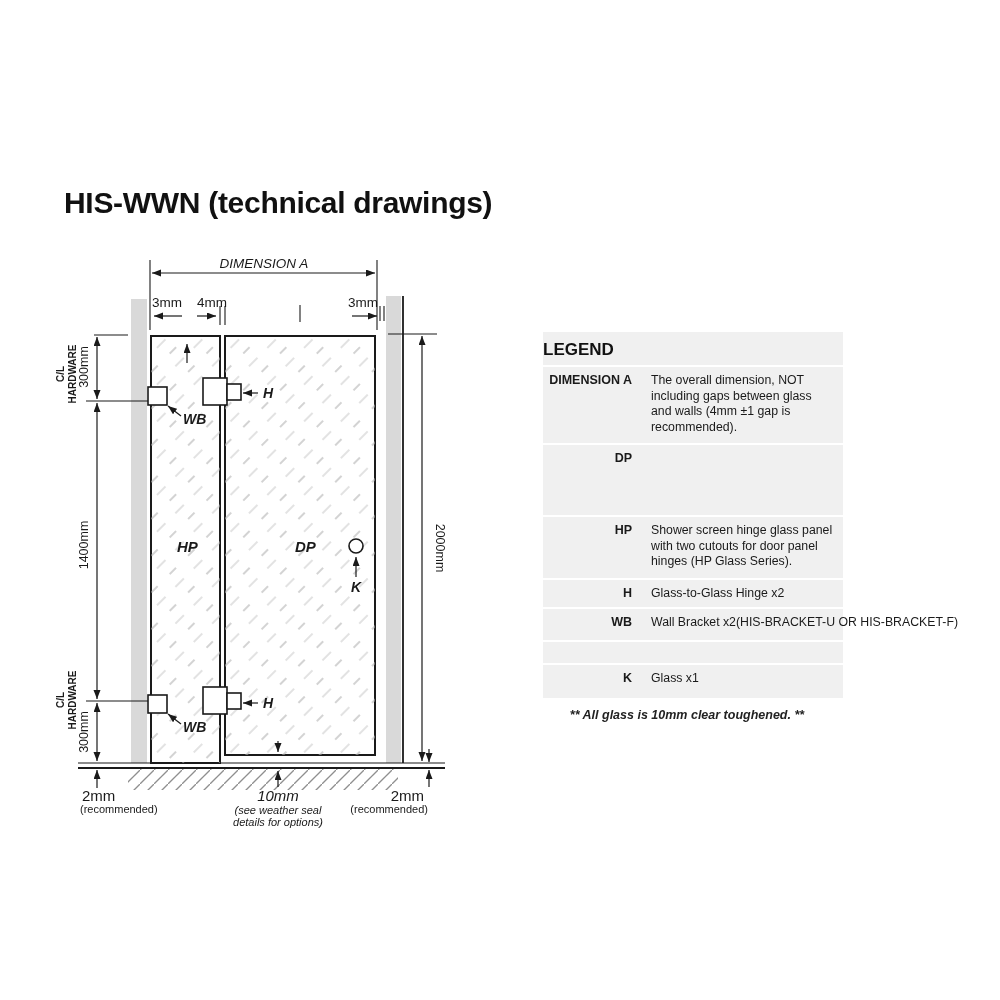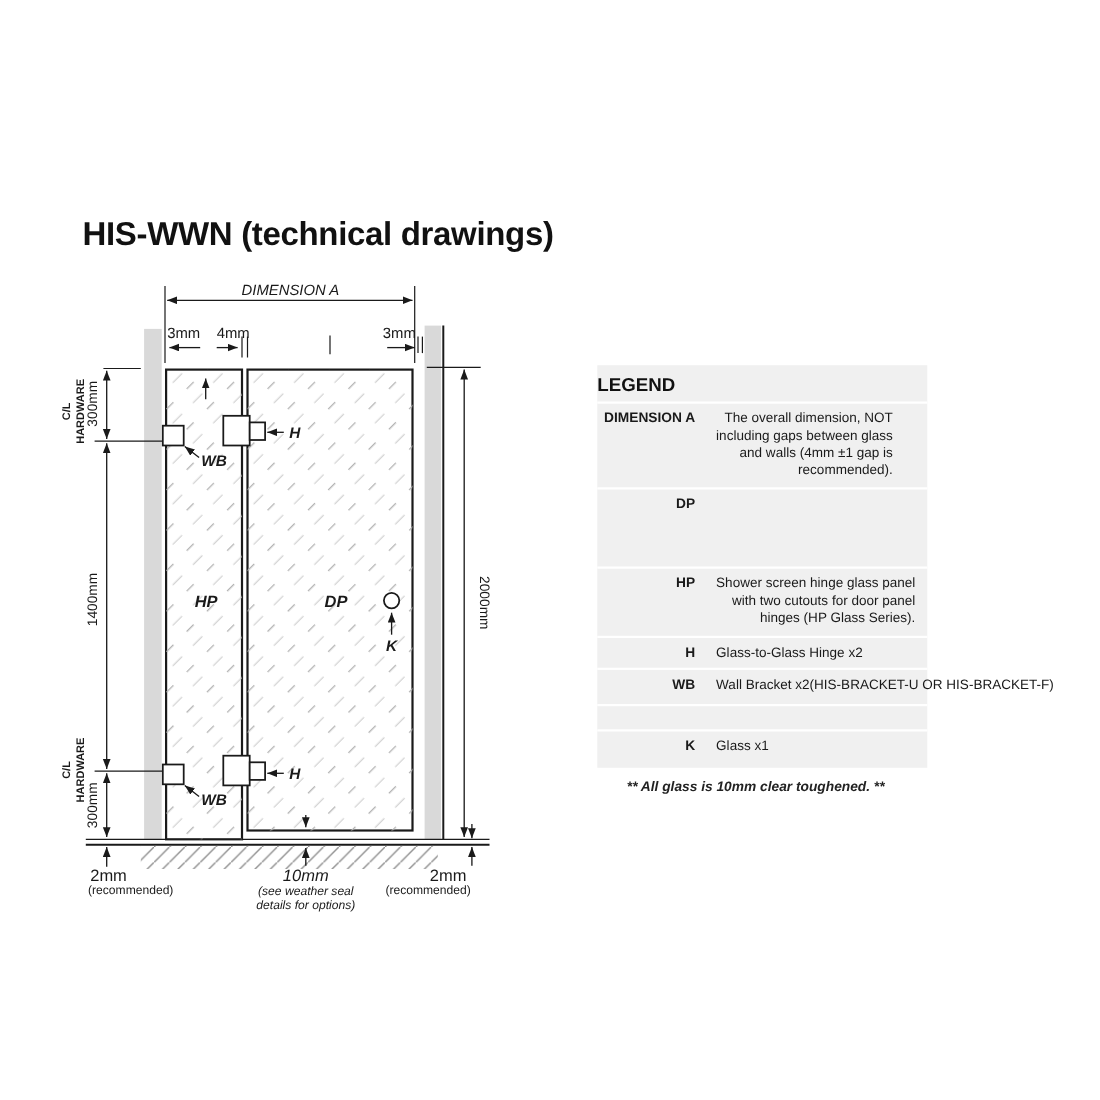--- a/index.html
+++ b/index.html
@@ -1,18 +1,18 @@
 <!DOCTYPE html>
 <html><head>
 <meta charset="utf-8">
 <style>
   html,body{margin:0;padding:0;background:#fff;}
   .page{position:relative;width:1000px;height:1000px;background:#ffffff;overflow:hidden;
         font-family:"Liberation Sans",sans-serif;color:#1a1a1a;}
-  .title{position:absolute;left:61px;top:183px;margin:14px;font-size:30px;font-weight:bold;
+  .title{position:absolute;left:61px;top:183px;margin:3px;font-size:30px;font-weight:bold;
          letter-spacing:-0.3px;color:#111;}
   svg.drawing{position:absolute;left:0;top:0;}
   svg.drawing text{fill:#1a1a1a;font-family:"Liberation Sans",sans-serif;}
   .ln{stroke:#1a1a1a;stroke-width:1.1;fill:none;}
   .ln2{stroke:#1a1a1a;stroke-width:1.8;fill:none;}
   .dim{stroke:#1a1a1a;stroke-width:1.2;fill:none;}
   .wall{fill:#d9d9d9;stroke:none;}
   .glass{fill:#ffffff;stroke:#1a1a1a;stroke-width:2;}
   .hwr{fill:#ffffff;stroke:#1a1a1a;stroke-width:1.6;}
   .tk{font-size:13.5px;}
@@ -24,21 +24,21 @@
   .big{font-size:15px;}
   .small{font-size:11px;}
   .bigi{font-size:15px;font-style:italic;}
   .smalli{font-size:11px;font-style:italic;}
 
   .legend{position:absolute;left:543px;top:332px;width:300px;background:#f0f0f0;}
   .legend-header{box-sizing:border-box;height:33px;padding:8px 0 0 0;
                  font-size:17px;font-weight:bold;color:#111;}
   .legend-row{display:flex;box-sizing:border-box;border-top:2px solid #ffffff;padding-top:6px;}
   .legend-row .term{flex:0 0 89px;text-align:right;font-weight:bold;font-size:12.5px;line-height:15.5px;}
-  .legend-row .desc{margin-left:19px;font-size:12.3px;line-height:15.5px;white-space:pre;text-align:right;}
+  .legend-row .desc{margin-left:19px;font-size:12.3px;line-height:15.5px;white-space:pre;}
   .r0{height:78px;} .r1{height:72px;} .r2{height:63px;} .r3{height:29px;}
   .r4{height:33px;} .r5{height:23px;} .r6{height:35px;}
   .footnote{position:absolute;left:537px;top:708px;width:300px;text-align:center;
             font-style:italic;font-size:12.5px;color:#222;font-weight:bold;}
 </style>
 </head>
 <body>
 
 <div class="page">
 

